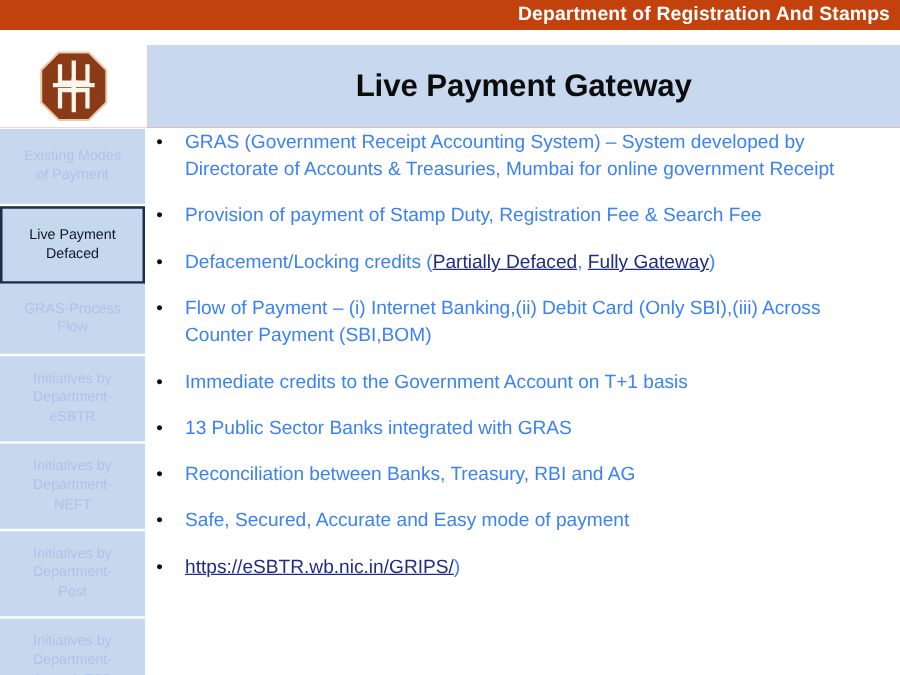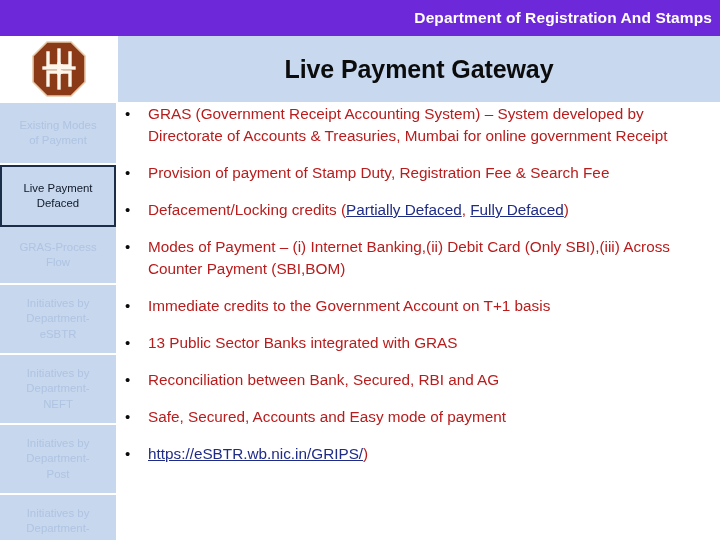--- a/index.html
+++ b/index.html
@@ -14,22 +14,22 @@
     overflow: hidden;
     font-family: "Liberation Sans", sans-serif;
     position: relative;
   }
 
   
   .top-banner {
     position: absolute;
     left: 0; top: 0;
     width: 720px;
-    height: 36px;
-    background: #6d28d9;
+    height: 24px;
+    background: #c2410c;
     display: flex;
     align-items: center;
     justify-content: flex-end;
     box-sizing: border-box;
     padding-right: 8px;
   }
   .top-banner-title {
     color: #ffffff;
     font-size: 15.5px;
     font-weight: bold;
@@ -145,21 +145,21 @@
     top: 0px;
     font-size: 15px;
     line-height: 22px;
     color: #0B0B0B;
   }
   .bullet .txt { display: block; }
   .lnk {
     color: #1F2C86;
     text-decoration: underline;
   }
-  .plain { color: #b91c1c; text-decoration: none; text-align: right; }
+  .plain { color: #3b82f6; text-decoration: none; text-align: right; }
 </style>
 </head>
 <body>
 
 <div class="top-banner">
   <span class="top-banner-title">Department of Registration And Stamps</span>
 </div>
 
 <div class="title-band">
   <div class="title-band-bg"></div>
@@ -223,41 +223,41 @@
       <li class="bullet">
         <span class="dot">•</span>
         <span class="txt"><span class="plain">GRAS (Government Receipt Accounting System) – System developed by Directorate of Accounts &amp; Treasuries, Mumbai for online government Receipt</span></span>
       </li>
       <li class="bullet">
         <span class="dot">•</span>
         <span class="txt"><span class="plain">Provision of payment of Stamp Duty, Registration Fee &amp; Search Fee</span></span>
       </li>
       <li class="bullet">
         <span class="dot">•</span>
-        <span class="txt"><span class="plain">Defacement/Locking credits (</span><a class="lnk" href="#">Partially Defaced</a><span class="plain">, </span><a class="lnk" href="#">Fully Defaced</a><span class="plain">)</span></span>
-      </li>
-      <li class="bullet">
-        <span class="dot">•</span>
-        <span class="txt"><span class="plain">Modes of Payment – (i) Internet Banking,(ii) Debit Card (Only SBI),(iii) Across Counter Payment (SBI,BOM)</span></span>
+        <span class="txt"><span class="plain">Defacement/Locking credits (</span><a class="lnk" href="#">Partially Defaced</a><span class="plain">, </span><a class="lnk" href="#">Fully Gateway</a><span class="plain">)</span></span>
+      </li>
+      <li class="bullet">
+        <span class="dot">•</span>
+        <span class="txt"><span class="plain">Flow of Payment – (i) Internet Banking,(ii) Debit Card (Only SBI),(iii) Across Counter Payment (SBI,BOM)</span></span>
       </li>
       <li class="bullet">
         <span class="dot">•</span>
         <span class="txt"><span class="plain">Immediate credits to the Government Account on T+1 basis</span></span>
       </li>
       <li class="bullet">
         <span class="dot">•</span>
         <span class="txt"><span class="plain">13 Public Sector Banks integrated with GRAS</span></span>
       </li>
       <li class="bullet">
         <span class="dot">•</span>
-        <span class="txt"><span class="plain">Reconciliation between Bank, Secured, RBI and AG</span></span>
-      </li>
-      <li class="bullet">
-        <span class="dot">•</span>
-        <span class="txt"><span class="plain">Safe, Secured, Accounts and Easy mode of payment</span></span>
+        <span class="txt"><span class="plain">Reconciliation between Banks, Treasury, RBI and AG</span></span>
+      </li>
+      <li class="bullet">
+        <span class="dot">•</span>
+        <span class="txt"><span class="plain">Safe, Secured, Accurate and Easy mode of payment</span></span>
       </li>
       <li class="bullet">
         <span class="dot">•</span>
         <span class="txt"><a class="lnk" href="#">https://eSBTR.wb.nic.in/GRIPS/</a><span class="plain">)</span></span>
       </li>
     </ul>
 
 </div>
 
 </body></html>

